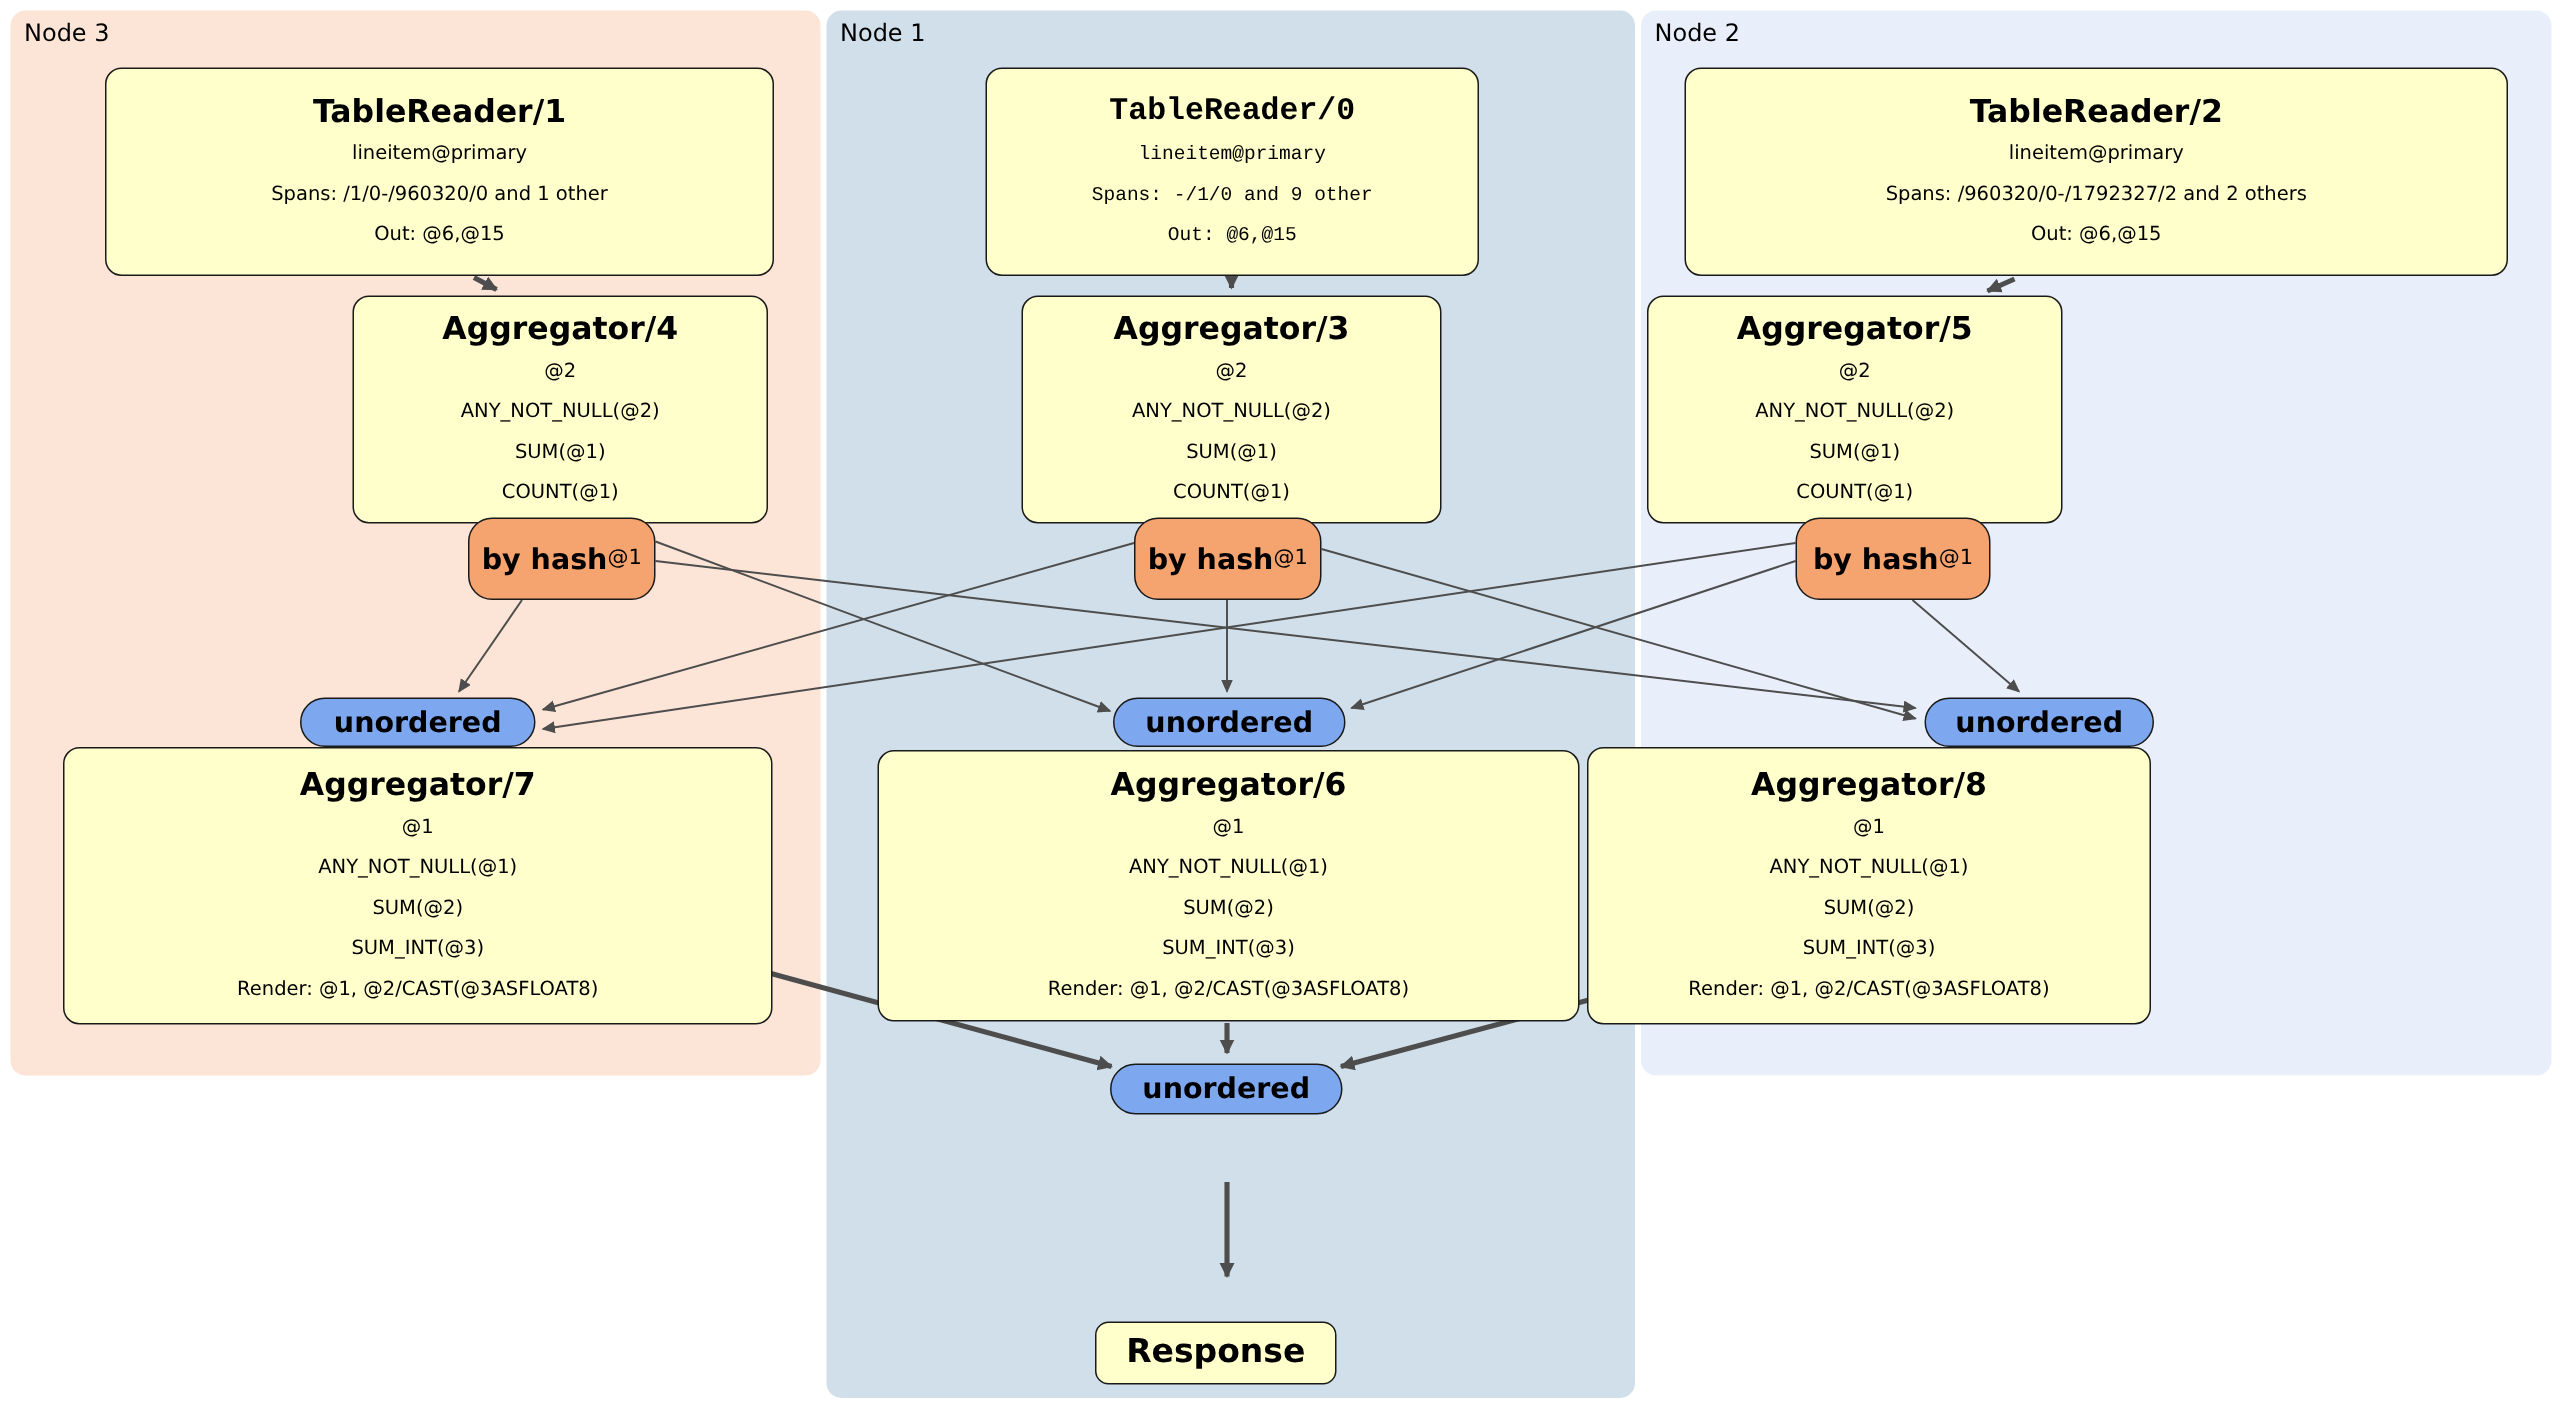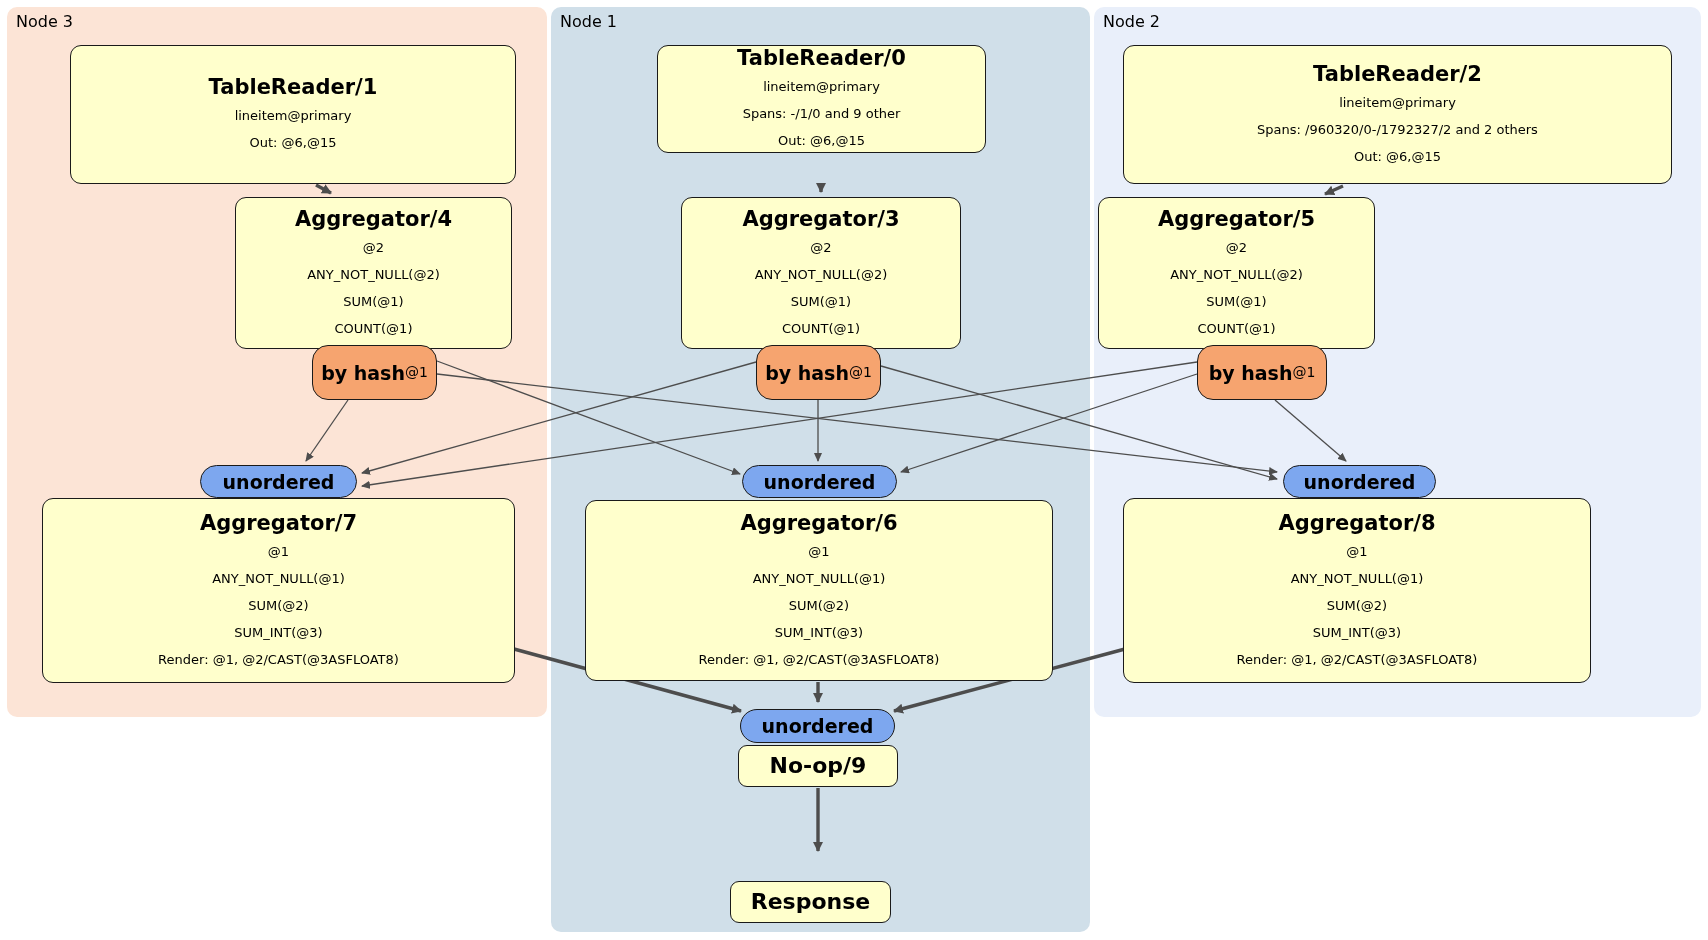--- a/index.html
+++ b/index.html
@@ -83,20 +83,21 @@
       <line x1="514" y1="649" x2="741" y2="711" marker-end="url(#mthick)"></line>
       <line x1="818" y1="682" x2="818" y2="702" marker-end="url(#mthick)"></line>
       <line x1="1125" y1="649" x2="894" y2="711" marker-end="url(#mthick)"></line>
       <line x1="818" y1="788" x2="818" y2="851" marker-end="url(#mthick)"></line>
     </g>
   </svg>
 
   <div class="proc" style="left:70px;top:45px;width:446px;height:139px;">
     <div class="title">TableReader/1</div>
     <div class="line">lineitem@primary</div>
+    <div class="line">Spans: /1/0-/960320/0 and 1 other</div>
     <div class="line">Out: @6,@15</div>
   </div>
   <div class="proc" style="left:235px;top:197px;width:277px;height:152px;">
     <div class="title">Aggregator/4</div>
     <div class="line">@2</div>
     <div class="line">ANY_NOT_NULL(@2)</div>
     <div class="line">SUM(@1)</div>
     <div class="line">COUNT(@1)</div>
   </div>
   <div class="router" style="left:312px;top:345px;width:125px;height:55px;">
@@ -106,21 +107,21 @@
   <div class="stream" style="left:200px;top:465px;width:157px;height:33px;">unordered</div>
   <div class="proc" style="left:42px;top:498px;width:473px;height:185px;">
     <div class="title">Aggregator/7</div>
     <div class="line">@1</div>
     <div class="line">ANY_NOT_NULL(@1)</div>
     <div class="line">SUM(@2)</div>
     <div class="line">SUM_INT(@3)</div>
     <div class="line">Render: @1, @2/CAST(@3ASFLOAT8)</div>
   </div>
 
-  <div class="proc" style="left:657px;top:45px;width:329px;height:108px;">
+  <div class="proc" style="left:657px;top:45px;width:329px;height:139px;font-family:Liberation Mono, monospace;">
     <div class="title">TableReader/0</div>
     <div class="line">lineitem@primary</div>
     <div class="line">Spans: -/1/0 and 9 other</div>
     <div class="line">Out: @6,@15</div>
   </div>
   <div class="proc" style="left:681px;top:197px;width:280px;height:152px;">
     <div class="title">Aggregator/3</div>
     <div class="line">@2</div>
     <div class="line">ANY_NOT_NULL(@2)</div>
     <div class="line">SUM(@1)</div>
@@ -133,23 +134,20 @@
   <div class="stream" style="left:742px;top:465px;width:155px;height:33px;">unordered</div>
   <div class="proc" style="left:585px;top:500px;width:468px;height:181px;">
     <div class="title">Aggregator/6</div>
     <div class="line">@1</div>
     <div class="line">ANY_NOT_NULL(@1)</div>
     <div class="line">SUM(@2)</div>
     <div class="line">SUM_INT(@3)</div>
     <div class="line">Render: @1, @2/CAST(@3ASFLOAT8)</div>
   </div>
   <div class="stream" style="left:740px;top:709px;width:155px;height:34px;">unordered</div>
-  <div class="proc terminal" style="left:738px;top:745px;width:160px;height:42px;border-radius:9px;">
-    <div class="title">No-op/9</div>
-  </div>
   <div class="proc terminal" style="left:730px;top:858px;width:161px;height:42px;border-radius:9px;margin-top:23px;">
     <div class="title">Response</div>
   </div>
 
   <div class="proc" style="left:1123px;top:45px;width:549px;height:139px;">
     <div class="title">TableReader/2</div>
     <div class="line">lineitem@primary</div>
     <div class="line">Spans: /960320/0-/1792327/2 and 2 others</div>
     <div class="line">Out: @6,@15</div>
   </div>
@@ -158,21 +156,21 @@
     <div class="line">@2</div>
     <div class="line">ANY_NOT_NULL(@2)</div>
     <div class="line">SUM(@1)</div>
     <div class="line">COUNT(@1)</div>
   </div>
   <div class="router" style="left:1197px;top:345px;width:130px;height:55px;">
     <div class="rlabel">by hash</div>
     <div class="rdetail">@1</div>
   </div>
   <div class="stream" style="left:1283px;top:465px;width:153px;height:33px;">unordered</div>
-  <div class="proc" style="left:1123px;top:498px;width:468px;height:185px;">
+  <div class="proc" style="left:1058px;top:498px;width:376px;height:185px;">
     <div class="title">Aggregator/8</div>
     <div class="line">@1</div>
     <div class="line">ANY_NOT_NULL(@1)</div>
     <div class="line">SUM(@2)</div>
     <div class="line">SUM_INT(@3)</div>
     <div class="line">Render: @1, @2/CAST(@3ASFLOAT8)</div>
   </div>
 
 </div>
 

